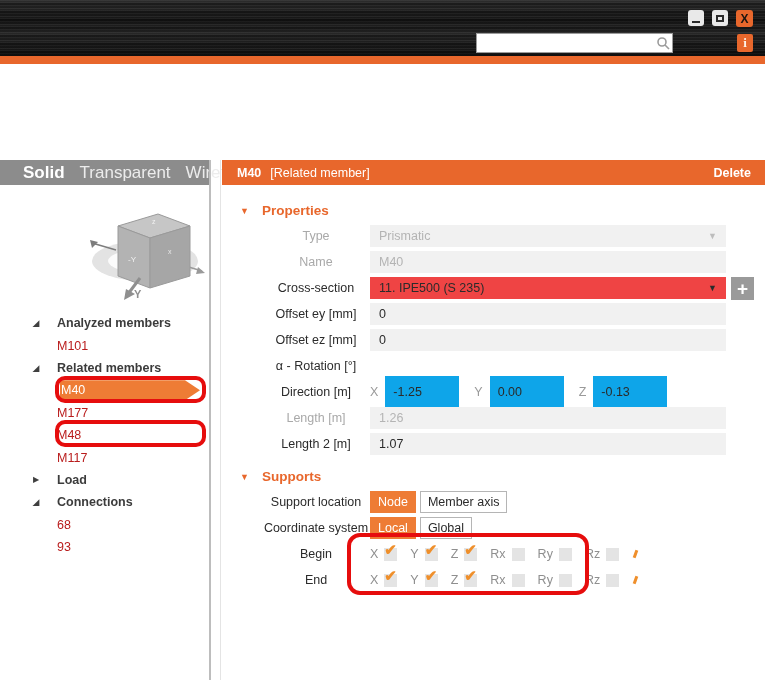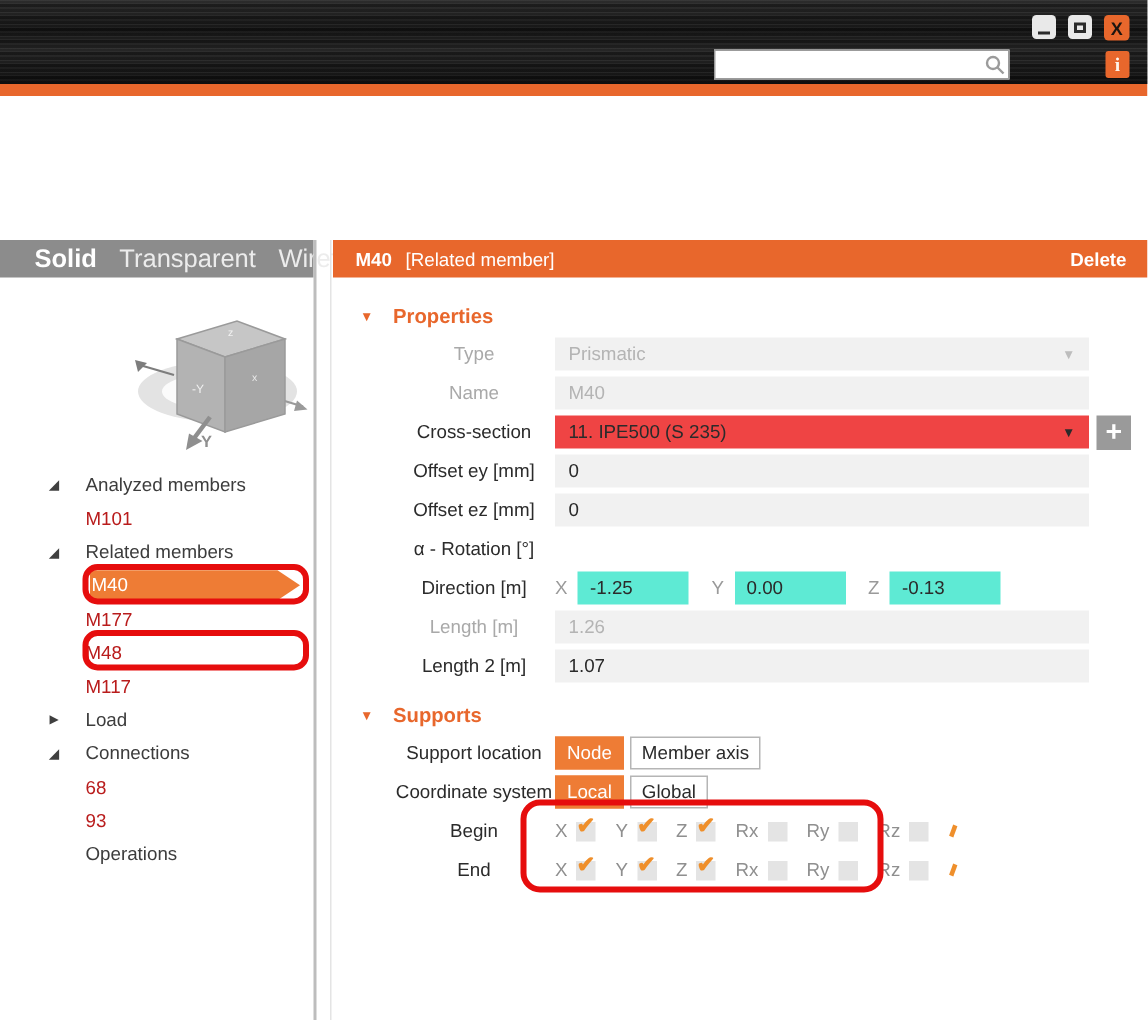--- a/index.html
+++ b/index.html
@@ -64,21 +64,21 @@
   .viewcube { position:absolute; left:88px; top:30px; }
 
   .tree { position:absolute; left:0; top:152px; width:209px; }
   .trow {
     position:relative; height:22.4px; display:flex; align-items:center;
     padding-left:30px; cursor:default;
   }
   .twisty { width:12px; font-size:8px; color:#3f3f3f; margin-right:15px; flex:none; text-align:center; }
   .twisty.exp { font-size:9px; }
   .trow .tlabel { white-space:nowrap; }
-  .trow.group .tlabel { font-weight:normal; color:#3c3c3c; }
+  .trow.group .tlabel { font-weight:bold; color:#3c3c3c; }
   .trow.item  .tlabel { color:#b91c1c; }
   .trow.selected .sel-arrow {
     position:absolute; left:60px; top:1px; width:140px; height:20px;
     background:#ee7c35;
     clip-path: polygon(0 0, calc(100% - 15px) 0, 100% 50%, calc(100% - 15px) 100%, 0 100%);
   }
   .trow.selected .tlabel { position:relative; color:#ffffff; margin-left:4px; }
 
   .v-divider  { position:absolute; left:209px; top:160px; width:2px; height:520px; background:#bdbdbd; }
   .v-divider2 { position:absolute; left:220px; top:160px; width:1px; height:520px; background:#e4e4e4; }
@@ -110,21 +110,21 @@
   .dropdown { background:#ef4444; }
   .dd-arrow { position:absolute; right:9px; font-size:9px; color:#2b2b2b; }
   .dd-arrow.dim { color:#bdbdbd; }
   .plus-btn {
     width:23px; height:23px; background:#9a9a9a; color:#fff; margin-left:5px;
     display:flex; align-items:center; justify-content:center;
     font-size:19px; font-weight:bold; line-height:1;
   }
   .dir-group { display:flex; align-items:center; margin-right:15px; }
   .dir-label { color:#9a9a9a; margin-right:7px; }
-  .dir-field { width:74px; height:22px; background:#5eead4; display:flex; align-items:center; padding:6px 8px; }
+  .dir-field { width:74px; height:22px; background:#0ea5e9; display:flex; align-items:center; padding:16px 8px; }
 
   .opt-btn {
     height:22px; padding:0 7px; margin-right:4px; display:flex; align-items:center;
     border:1px solid #b5b5b5; background:#fff; color:#2b2b2b; cursor:default;
   }
   .opt-btn.active { background:#ee7c35; border-color:#ee7c35; color:#fff; }
 
   .dof-row { display:flex; align-items:center; }
   .dof-group { display:flex; align-items:center; margin-right:13px; }
   .dof-label { color:#8f8f8f; margin-right:6px; }
@@ -239,24 +239,20 @@
       <span class="tlabel">Connections</span>
     </div>
     <div class="trow item">
       <span class="twisty"></span>
       <span class="tlabel">68</span>
     </div>
     <div class="trow item">
       <span class="twisty"></span>
       <span class="tlabel">93</span>
     </div>
-    <div class="trow group">
-      <span class="twisty"></span>
-      <span class="tlabel">Operations</span>
-    </div>
   </div>
 </div>
 
 <div class="v-divider"></div>
 <div class="v-divider2"></div>
 
 <div class="right-panel">
   <div class="rp-header">
     <span class="rp-title">M40</span>
     <span class="rp-sub">[Related member]</span>

